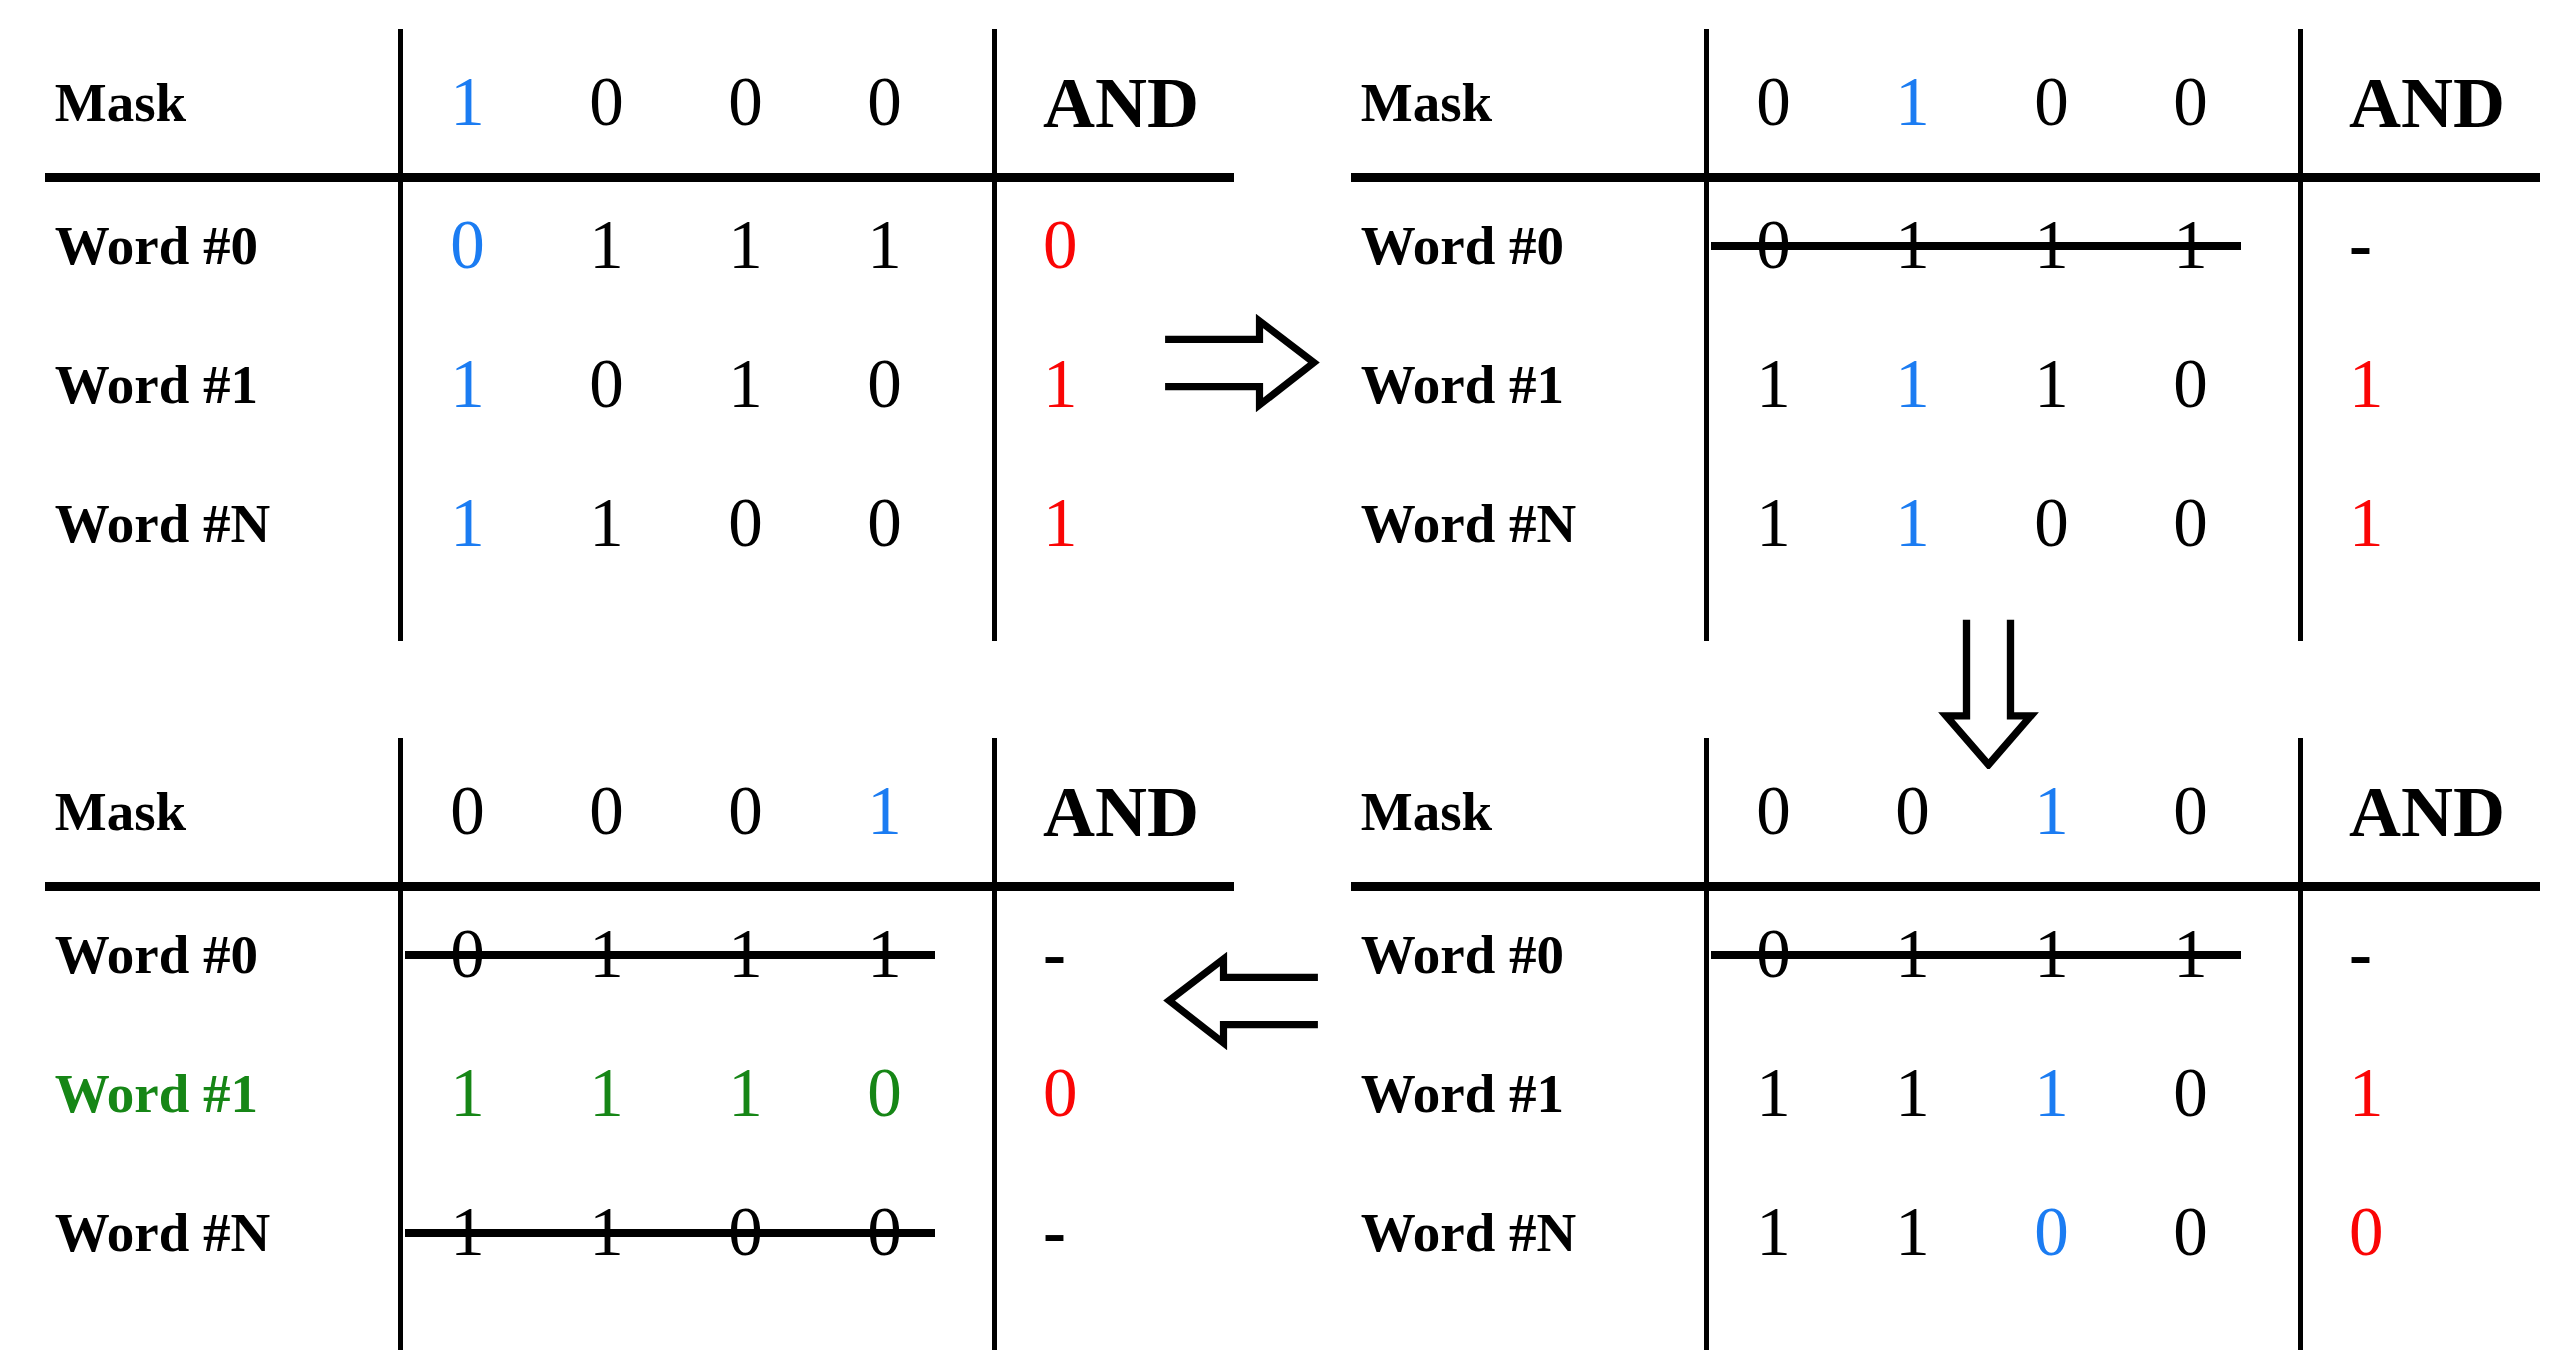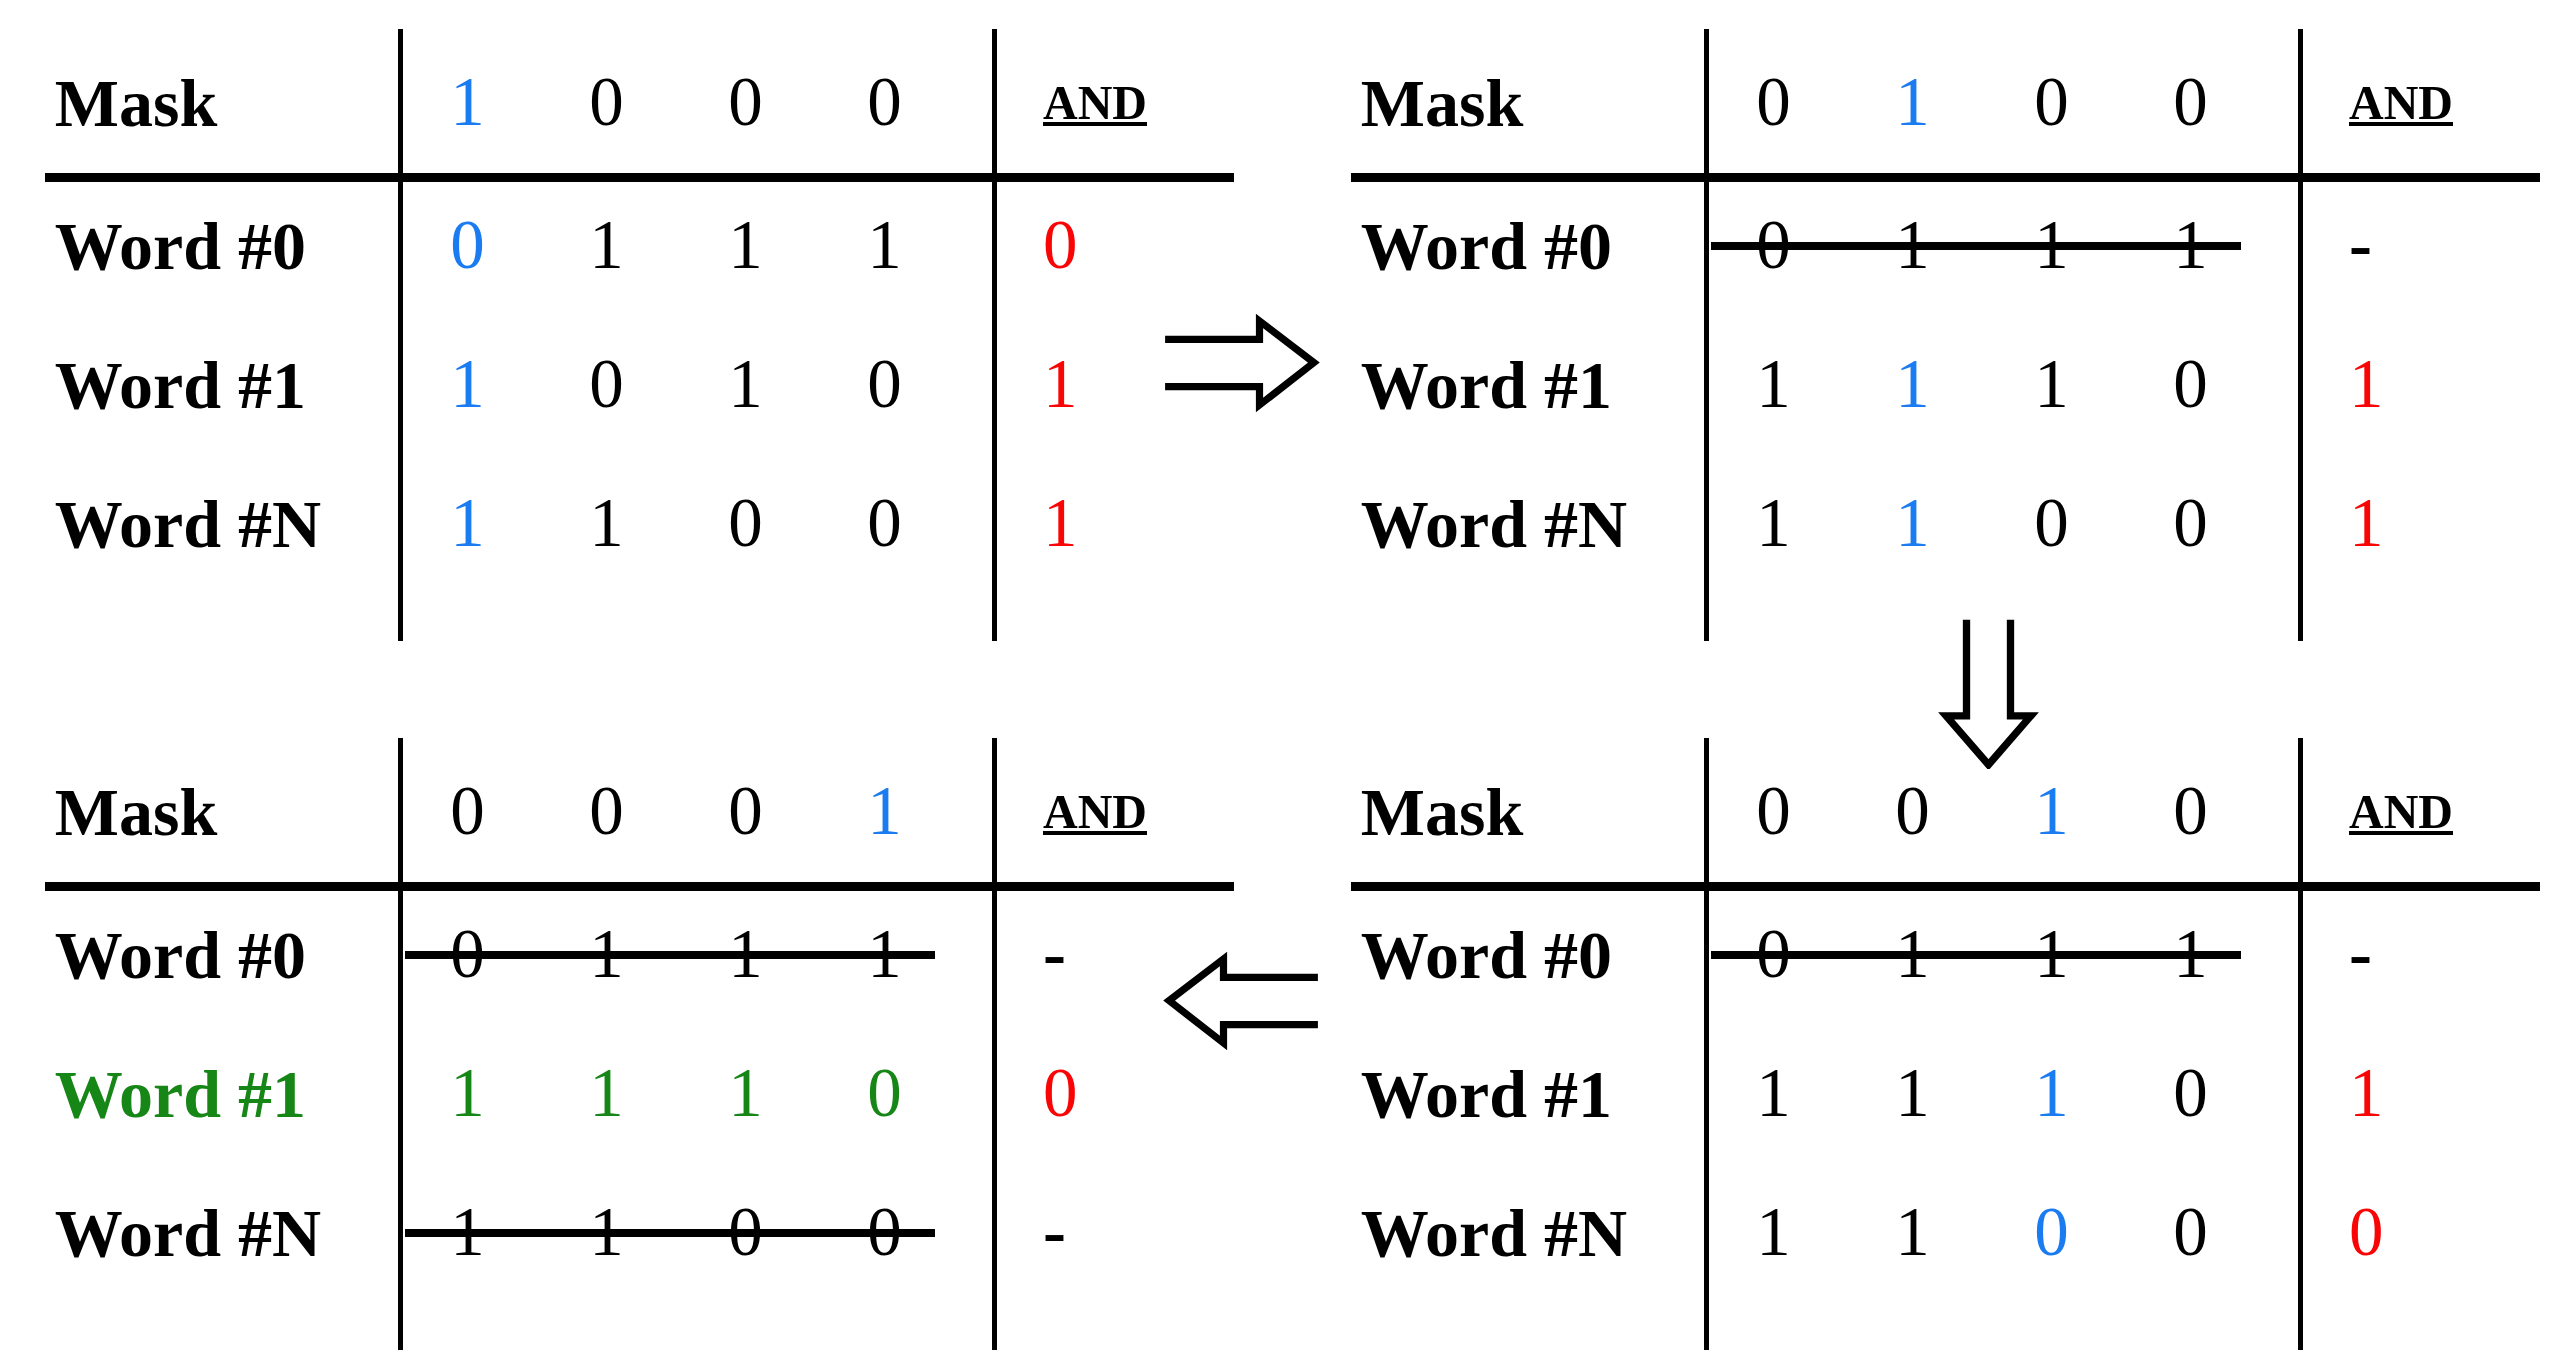--- a/index.html
+++ b/index.html
@@ -10,25 +10,25 @@
   #t-tr{left:1351px;top:29px;}
   #t-bl{left:45px;top:738px;}
   #t-br{left:1351px;top:738px;}
   .vline{position:absolute;top:0;bottom:0;width:4.9px;background:#000;}
   .v1{left:353px;}
   .v2{left:947px;}
   .hline{position:absolute;left:0;right:0;top:144px;height:9px;background:#000;}
   .rows{position:absolute;inset:0;display:grid;grid-template-rows:147px 139px 139px 139px;}
   .row{display:grid;grid-template-columns:353px 594px 1fr;align-items:center;}
   .cell{line-height:1;}
-  .label{padding-left:9.8px;font-size:68px;font-weight:bold;}
+  .label{padding-left:9.8px;font-size:55px;font-weight:bold;}
   .bits{position:relative;display:flex;align-items:center;height:100%;}
   .bit{width:139px;text-align:center;font-size:69px;}
   .result{padding-left:51px;font-size:69px;}
-  .op{font-size:48px;font-weight:bold;text-decoration:underline;}
+  .op{font-size:72px;font-weight:bold;}
   .dash{font-weight:bold;}
   .strike{position:absolute;left:6.5px;width:530px;height:7.4px;top:50%;margin-top:-3.3px;background:#000;}
   .arrow{position:absolute;}
   .arrow path{fill:none;stroke:#000;stroke-width:9;stroke-linejoin:miter;}
   .arrow-right{left:1163px;top:313px;width:157px;height:100px;}
   .arrow-down{left:1938px;top:618px;width:101px;height:151px;}
   .arrow-left{left:1163px;top:951px;width:157px;height:100px;}
 </style>
 </head>
 <body>

